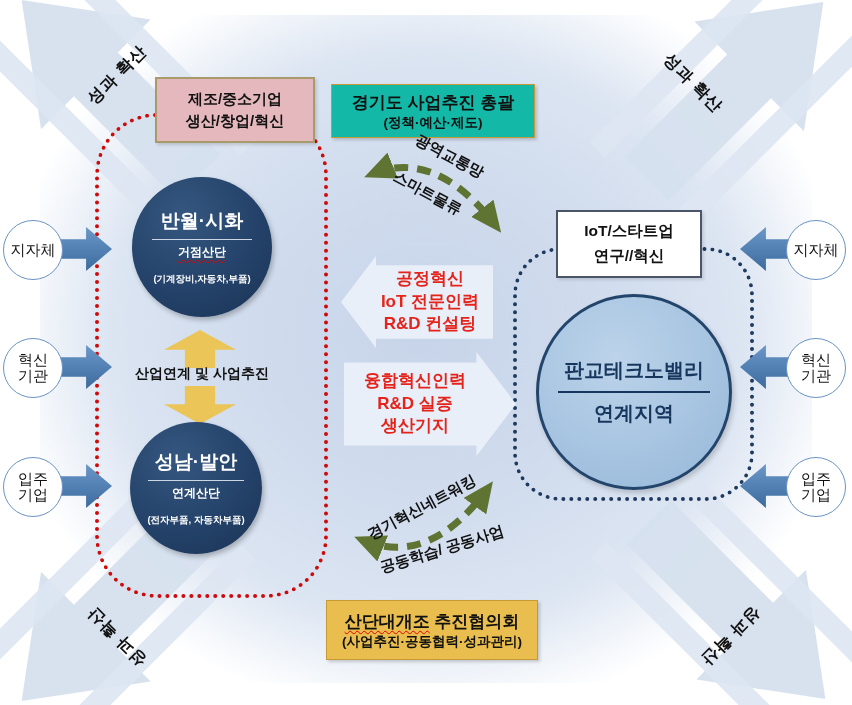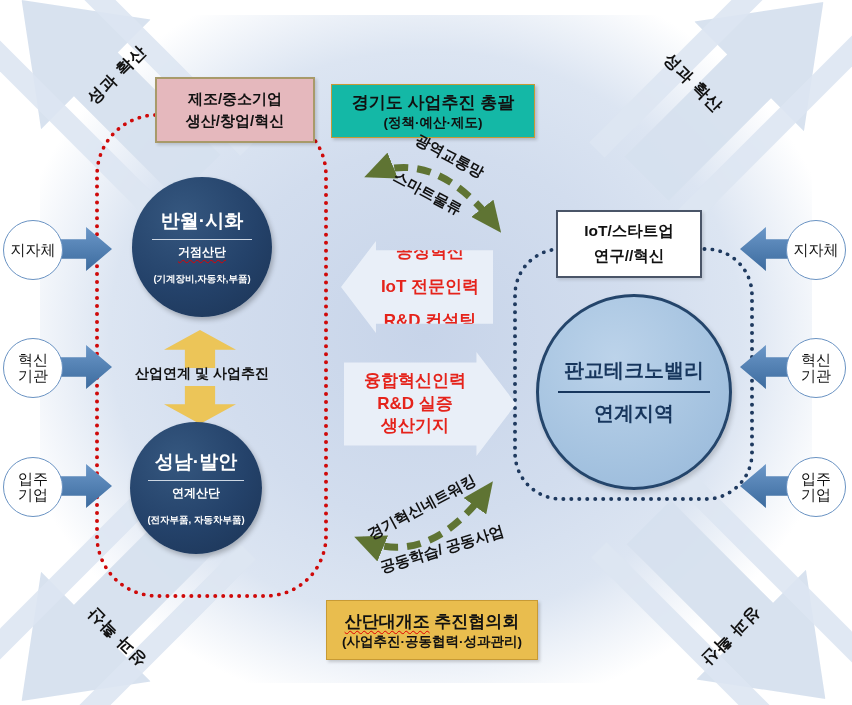--- a/index.html
+++ b/index.html
@@ -78,22 +78,22 @@
     clip-path:polygon(50% 0, 100% 52%, 71% 52%, 71% 100%, 29% 100%, 29% 52%, 0 52%);
     filter:drop-shadow(0 0 1px #c9a23c);}
   .ylw-dn{left:164px;top:386px;width:72px;height:38px;background:#ecc558;z-index:5;
     clip-path:polygon(50% 100%, 100% 48%, 71% 48%, 71% 0, 29% 0, 29% 48%, 0 48%);
     filter:drop-shadow(0 0 1px #c9a23c);}
   .link-label{left:104px;top:365px;width:196px;text-align:center;font-size:14px;font-weight:800;color:#111;z-index:7;}
 
   
   .blk-arrow{z-index:5;display:flex;flex-direction:column;align-items:center;justify-content:center;
     color:#e5231b;font-weight:800;font-size:17px;line-height:1.35;text-align:center;}
-  .blk-left{left:341px;top:241px;width:152px;height:92px;background:rgba(236,241,249,.92);
-    clip-path:polygon(0 50%, 23% 0, 23% 10%, 100% 10%, 100% 90%, 23% 90%, 23% 100%);padding-left:26px;box-sizing:border-box;gap:12px;}
+  .blk-left{left:341px;top:256px;width:152px;height:92px;background:rgba(236,241,249,.92);
+    clip-path:polygon(0 50%, 23% 0, 23% 10%, 100% 10%, 100% 90%, 23% 90%, 23% 100%);padding-left:26px;box-sizing:border-box;}
   .blk-right{left:344px;top:352px;width:172px;height:104px;background:rgba(236,241,249,.92);
     clip-path:polygon(100% 50%, 77% 0, 77% 10%, 0 10%, 0 90%, 77% 90%, 77% 100%);padding-right:30px;box-sizing:border-box;}
 
   
   .side-circle{width:58px;height:58px;border-radius:50%;background:#fff;border:1.5px solid #6a93c3;z-index:6;
     display:flex;flex-direction:column;align-items:center;justify-content:center;font-size:15px;font-weight:400;color:#111;line-height:1.1;text-align:center;}
   .side-arrow{width:54px;height:44px;z-index:5;background:linear-gradient(#6b97c8,#3c6b9e);
     clip-path:polygon(0 28%, 52% 28%, 52% 0, 100% 50%, 52% 100%, 52% 72%, 0 72%);
     filter:drop-shadow(0 0 1px #1f3a5f);}
   .flip{transform:scaleX(-1);}

